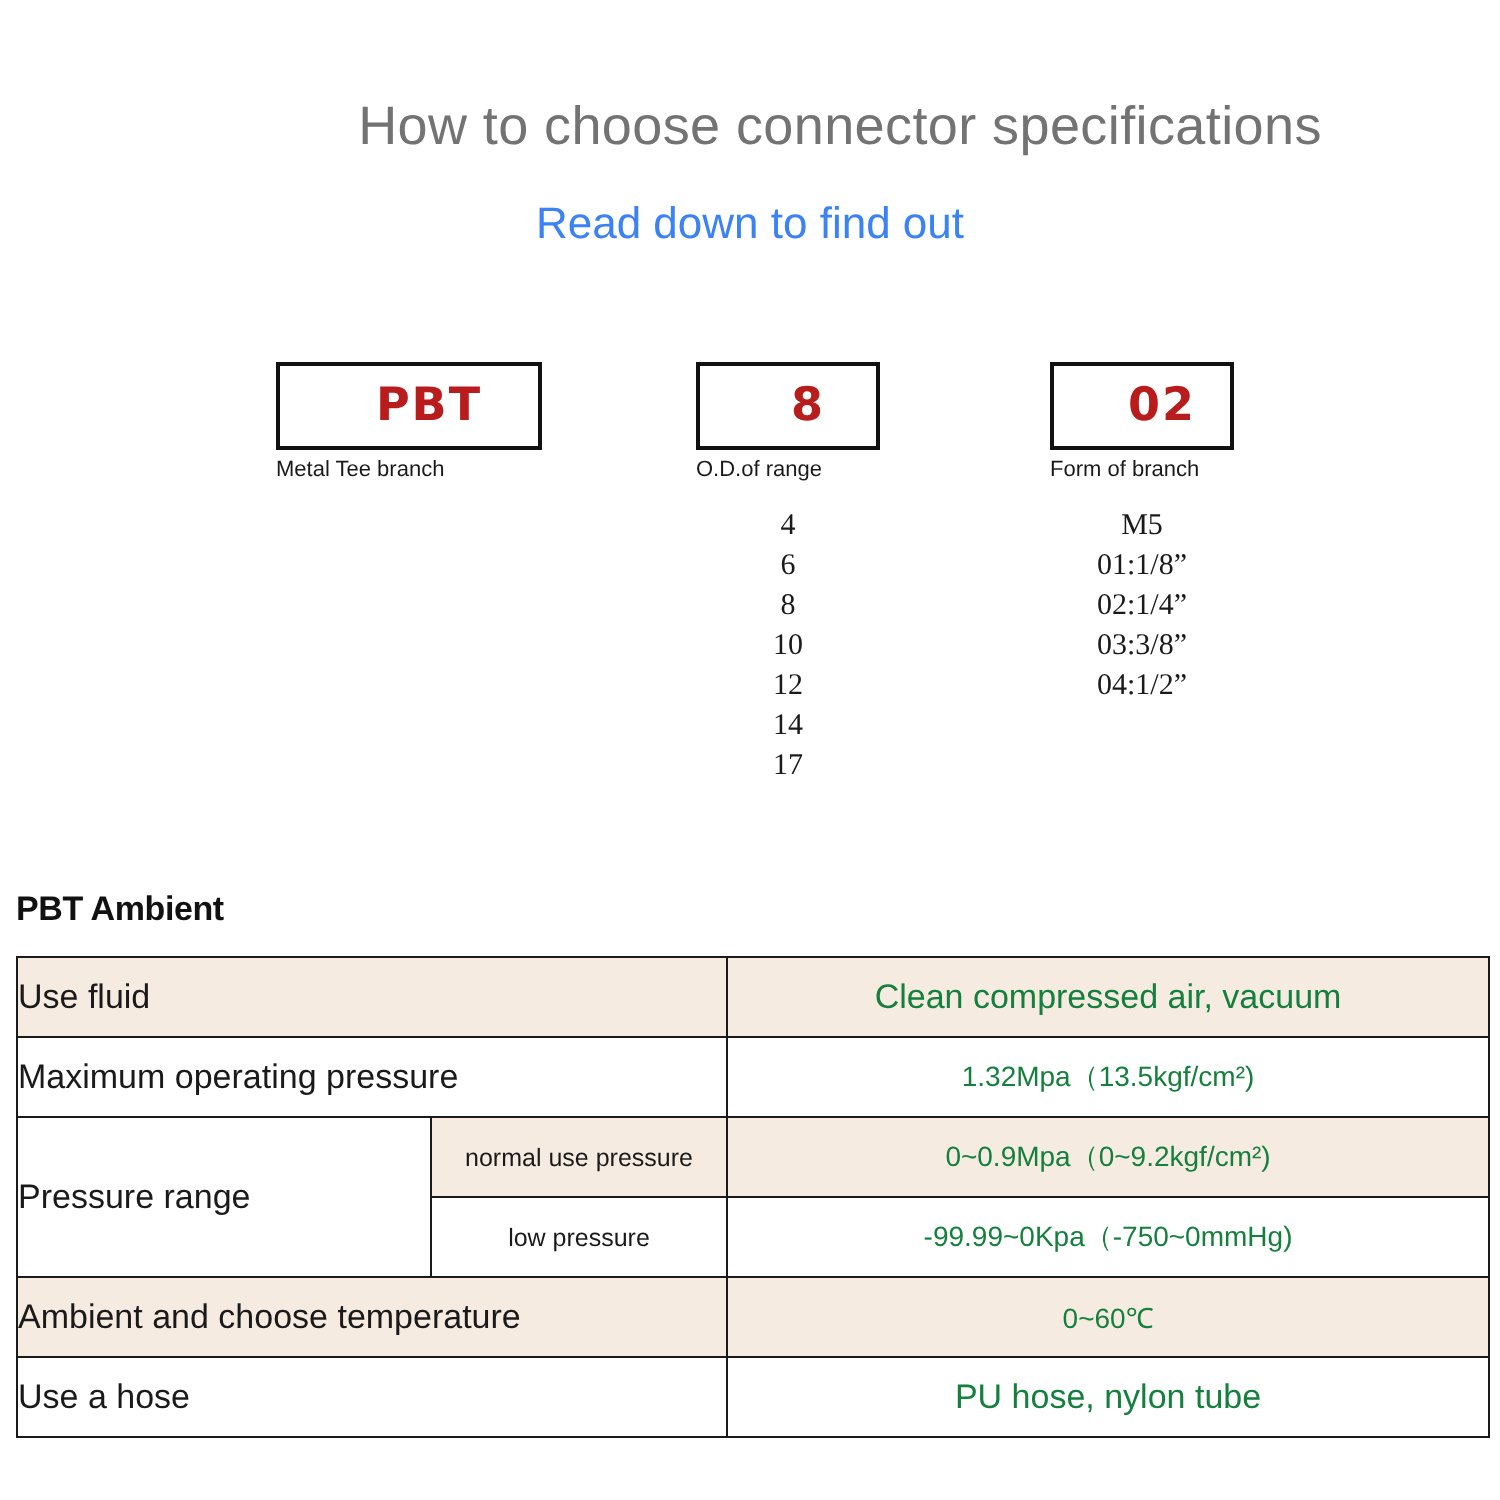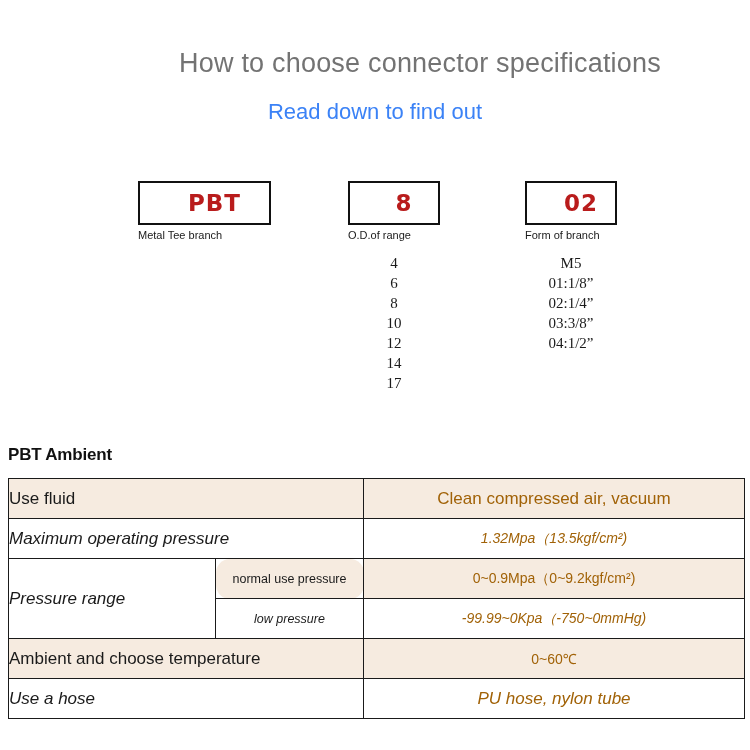--- a/index.html
+++ b/index.html
@@ -118,33 +118,32 @@
     font-size: 17px;
     padding-left: 10px;
     color: #1a1a1a;
     height: 39px;
   }
   .cell-sublabel {
     font-size: 12.5px;
     text-align: center;
     color: #1a1a1a;
     height: 39px;
-    border-radius: 14px;
   }
   .cell-value {
     text-align: center;
     font-size: 17px;
-    color: #a16207;
+    color: #15803d;
     height: 39px;
   }
   .cell-value.small {
     font-size: 14px;
   }
   .beige { background: #f6ebe0; }
-  .white { background: #ffffff; font-style: italic; }
+  .white { background: #ffffff; }
 </style>
 </head>
 <body>
 
 <div class="title">How to choose connector specifications</div>
 <div class="subtitle">Read down to find out</div>
 
 <div class="code-group" id="grp-a">
   <div class="code-box">
     <span>PBT</span>

